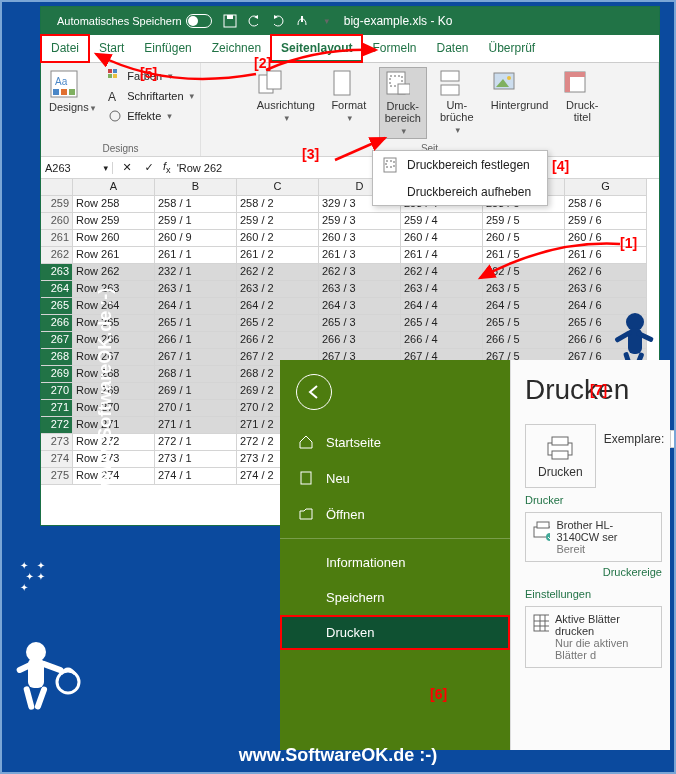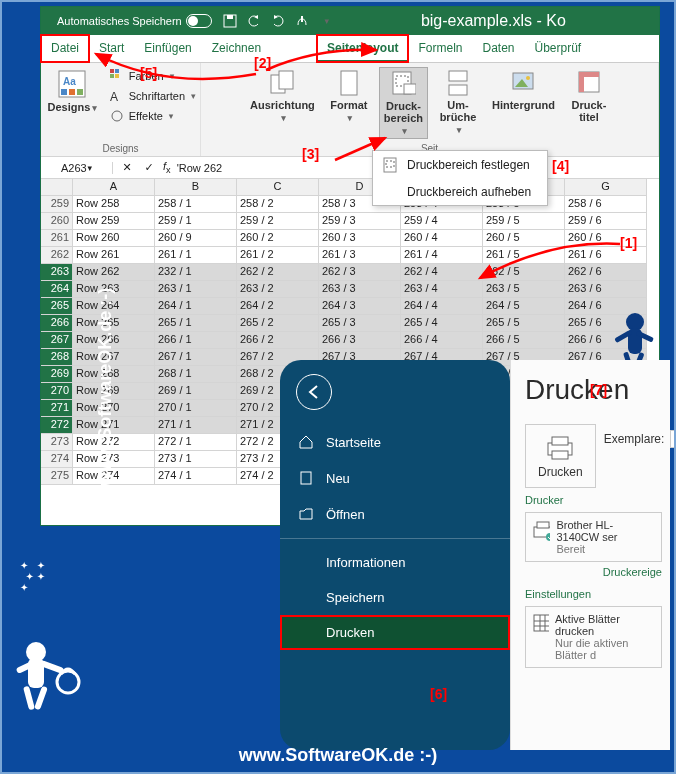--- a/index.html
+++ b/index.html
@@ -58,73 +58,72 @@
   }
   .toggle {
     width: 26px; height:14px; border:1px solid #fff; border-radius:7px;
     position:relative;
   }
   .toggle::after{
     content:""; position:absolute; left:1px; top:1px;
     width:10px; height:10px; background:#fff; border-radius:50%;
   }
   .icon { display:inline-flex; width:16px; height:16px; align-items:center; justify-content:center; }
-  .filename { flex:1; text-align:center; font-size:16px; }
+  .filename { flex:1; font-size:12px; }
   .tabs {
     background:#fff;
     display:flex;
     border-bottom:1px solid #ccc;
     height:28px;
   }
   .tab {
     padding: 6px 10px;
     font-size:12px;
     color:#217346;
     cursor:pointer;
     position:relative;
   }
-  .tab.active { border-bottom:2px solid #217346; font-weight:600;margin-left:46px; }
+  .tab.active { border-bottom:2px solid #217346; font-weight:600; }
   .tab.red-box { outline:2px solid red; outline-offset:-1px; }
   .ribbon {
     background:#f3f3f3;
     border-bottom:1px solid #d4d4d4;
     height: 94px;
     display:flex;
     position:relative;
   }
   .rgroup {
     border-right:1px solid #e1e1e1;
     padding:4px 6px 2px;
     display:flex;
     flex-direction:column;
     align-items:center;
     justify-content:space-between;
   }
   .rgroup .top { display:flex; gap:6px; align-items:flex-start; }
   .rgroup-label { font-size:10px; color:#666; text-align:center; margin-top:2px;}
   .bigbtn {
-    display:flex; flex-direction:column; align-items:center;
+    display:flex; flex-direction:column; 
     padding:2px 4px; gap:2px;
     font-size:11px; color:#333; text-align:center;
     min-width:48px;
     cursor:pointer;
-    font-weight:bold;
   }
   .bigbtn.active { background:#d4d4d4; border:1px solid #aaa; }
   .smallstack { display:flex; flex-direction:column; gap:2px; font-size:11px;}
   .smallbtn { display:flex; align-items:center; gap:4px; cursor:pointer; padding:1px 2px;}
   .dd-chevron::after{ content:"▾"; font-size:9px; margin-left:2px; color:#666;}
   .namebox-row {
     display:flex; align-items:center;
     border-bottom:1px solid #d4d4d4;
     height:22px;
     background:#fff;
   }
   .namebox {
-    width:72px; border-right:1px solid #d4d4d4; padding:0 20px;
+    width:72px; border-right:1px solid #d4d4d4; padding:0 4px;
     font-size:11px; display:flex; align-items:center; justify-content:space-between;
   }
   .fxrow { display:flex; align-items:center; gap:6px; padding-left:6px; font-size:11px; }
   .grid { display:grid; grid-template-columns: 32px repeat(7, 82px); }
   .hdr, .rowhdr, .cell {
     border-right:1px solid #d4d4d4; border-bottom:1px solid #d4d4d4;
     font-size:11px; padding:1px 3px; height:17px; overflow:hidden; white-space:nowrap;
     background:#fff;
   }
   .hdr { background:#f0f0f0; text-align:center; font-weight:400;}
@@ -153,25 +152,24 @@
   }
   .arrow {
     position:absolute; z-index:49;
     pointer-events:none;
   }
   
   .backstage {
     position:absolute;
     left:280px; top:360px;
     width:230px; height:390px;
-    background:#0c4a6e;
+    background:#4d7c0f;
     color:#fff;
     z-index:20;
     font-size:13px;
-    border-radius:21px;
   }
   .bs-back {
     width:36px; height:36px; border:1px solid #fff; border-radius:50%;
     margin:14px 0 14px 16px;
     display:flex; align-items:center; justify-content:center;
     cursor:pointer;
   }
   .bs-item {
     padding:10px 18px; display:flex; align-items:center; gap:12px;
     cursor:pointer;
@@ -404,21 +402,21 @@
       <div class="hdr">B</div>
       <div class="hdr">C</div>
       <div class="hdr">D</div>
       <div class="hdr">E</div>
       <div class="hdr">F</div>
       <div class="hdr">G</div>
       <div class="rowhdr">259</div>
       <div class="cell b">Row 258</div>
       <div class="cell">258 / 1</div>
       <div class="cell">258 / 2</div>
-      <div class="cell">258 / 3</div>
+      <div class="cell">329 / 3</div>
       <div class="cell">258 / 4</div>
       <div class="cell">258 / 5</div>
       <div class="cell">258 / 6</div>
       <div class="rowhdr">260</div>
       <div class="cell b">Row 259</div>
       <div class="cell">259 / 1</div>
       <div class="cell">259 / 2</div>
       <div class="cell">259 / 3</div>
       <div class="cell">259 / 4</div>
       <div class="cell">259 / 5</div>

